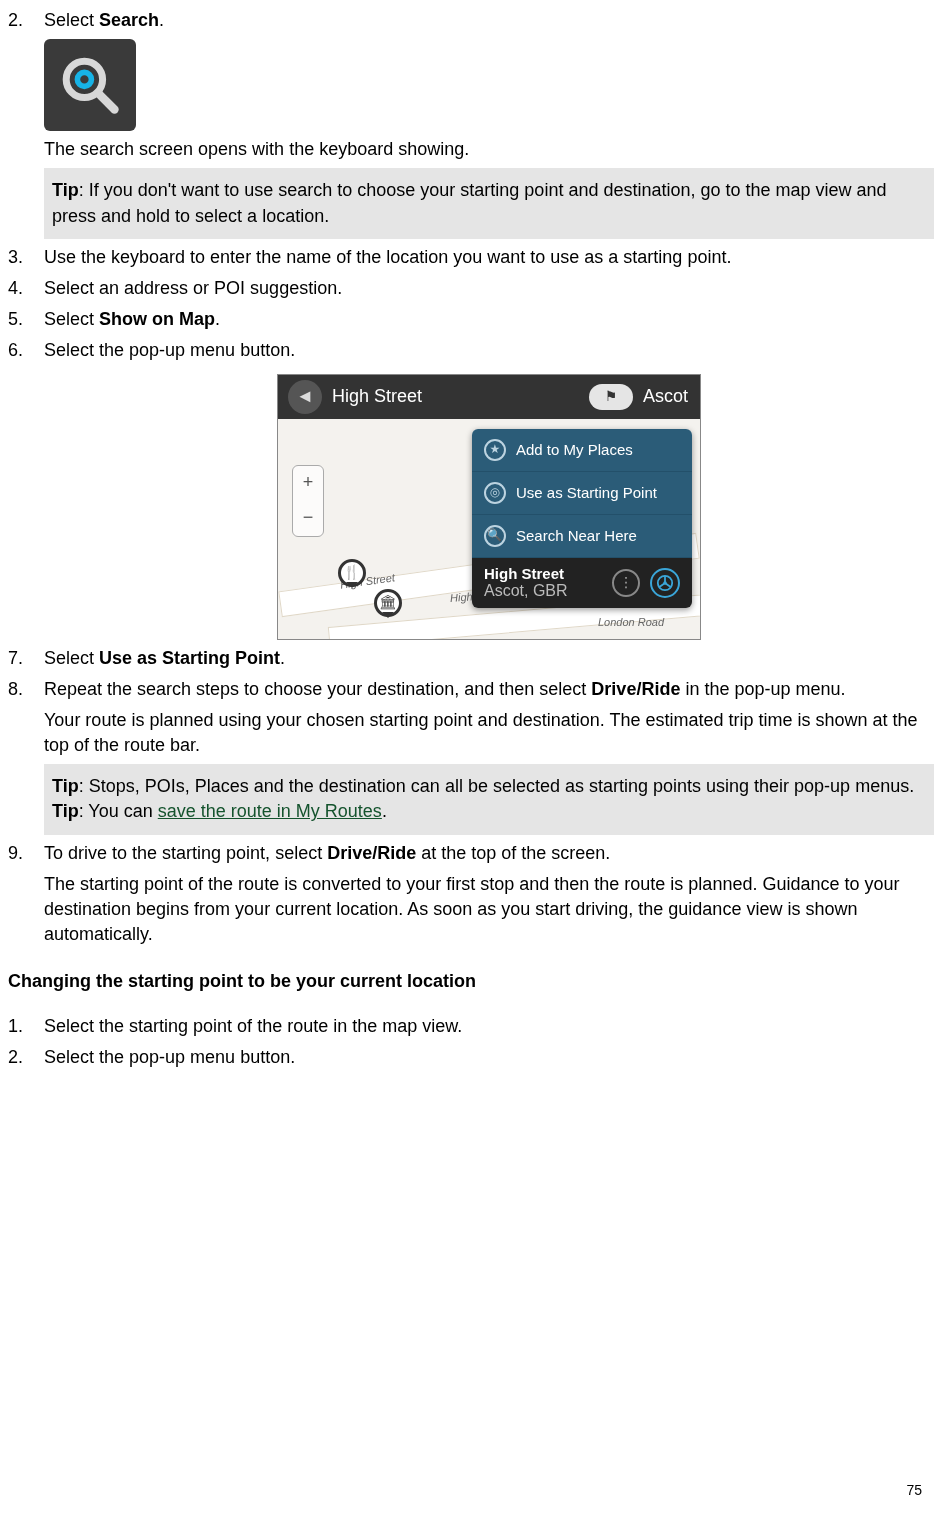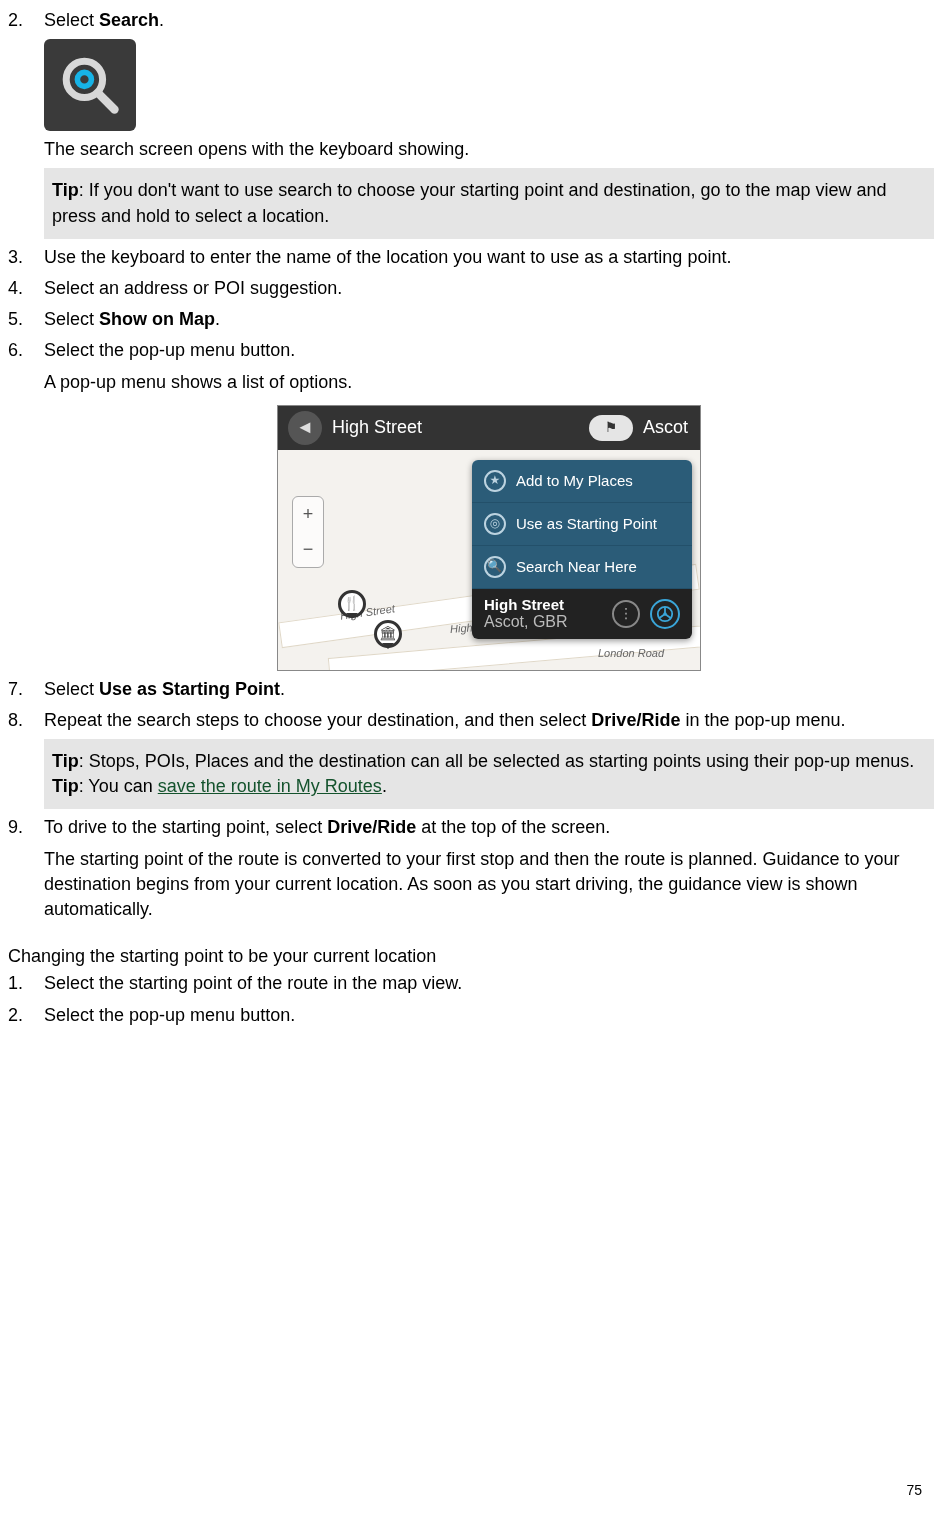--- a/index.html
+++ b/index.html
@@ -31,21 +31,21 @@
   }
   a.link { color: #14532d; }
   .search-icon-box {
     width: 92px; height: 92px;
     background: #3a3a3a;
     border-radius: 6px;
     display: flex; align-items: center; justify-content: center;
     margin: 6px 0 10px 0;
   }
   .search-icon-box svg { width: 70px; height: 70px; }
-  .subheading { font-weight: 400; margin: 22px 0 2px 0; padding-left: 0; }
+  .subheading { font-weight: 700; margin: 22px 0 19px 0; padding-left: 0; }
   .map-figure {
     width: 424px;
     margin: 10px auto 12px auto;
     border: 1px solid #888;
     font-family: Arial, sans-serif;
   }
   .map-header {
     background: #333; color: #fff;
     display: flex; align-items: center;
     height: 44px;
@@ -164,21 +164,20 @@
   </li>
 
   <li data-num="5">
     <div>
       <span>Select </span><span class="bold">Show on Map</span><span>.</span>
     </div>
   </li>
 
   <li data-num="6">
     <div>Select the pop-up menu button.</div>
-    <div>A pop-up menu shows a list of options.</div>
 
     <div class="map-figure">
       <div class="map-header">
         <div class="back">◄</div>
         <div class="loc">High Street</div>
         <div class="right">
           <div class="pill">⚑</div>
           <div>Ascot</div>
         </div>
       </div>
@@ -231,20 +230,21 @@
   <li data-num="7">
     <div>
       <span>Select </span><span class="bold">Use as Starting Point</span><span>.</span>
     </div>
   </li>
 
   <li data-num="8">
     <div>
       <span>Repeat the search steps to choose your destination, and then select </span><span class="bold">Drive/Ride</span><span> in the pop-up menu.</span>
     </div>
+    <div>Your route is planned using your chosen starting point and destination. The estimated trip time is shown at the top of the route bar.</div>
     <div class="tip-box">
       <div>
         <span class="bold">Tip</span><span>: Stops, POIs, Places and the destination can all be selected as starting points using their pop-up menus.</span>
       </div>
       <div>
         <span class="bold">Tip</span><span>: You can </span><a href="#" class="link">save the route in My Routes</a><span>.</span>
       </div>
     </div>
   </li>
 

